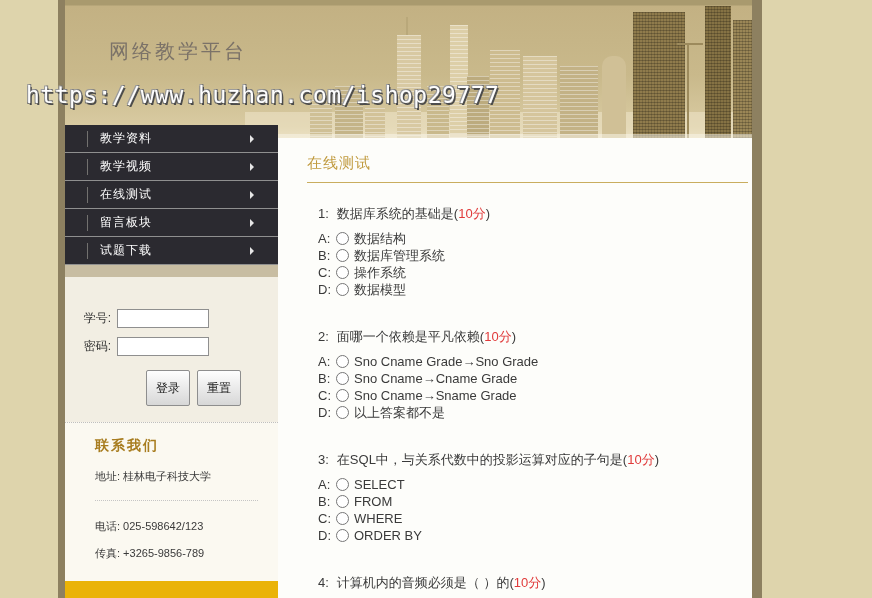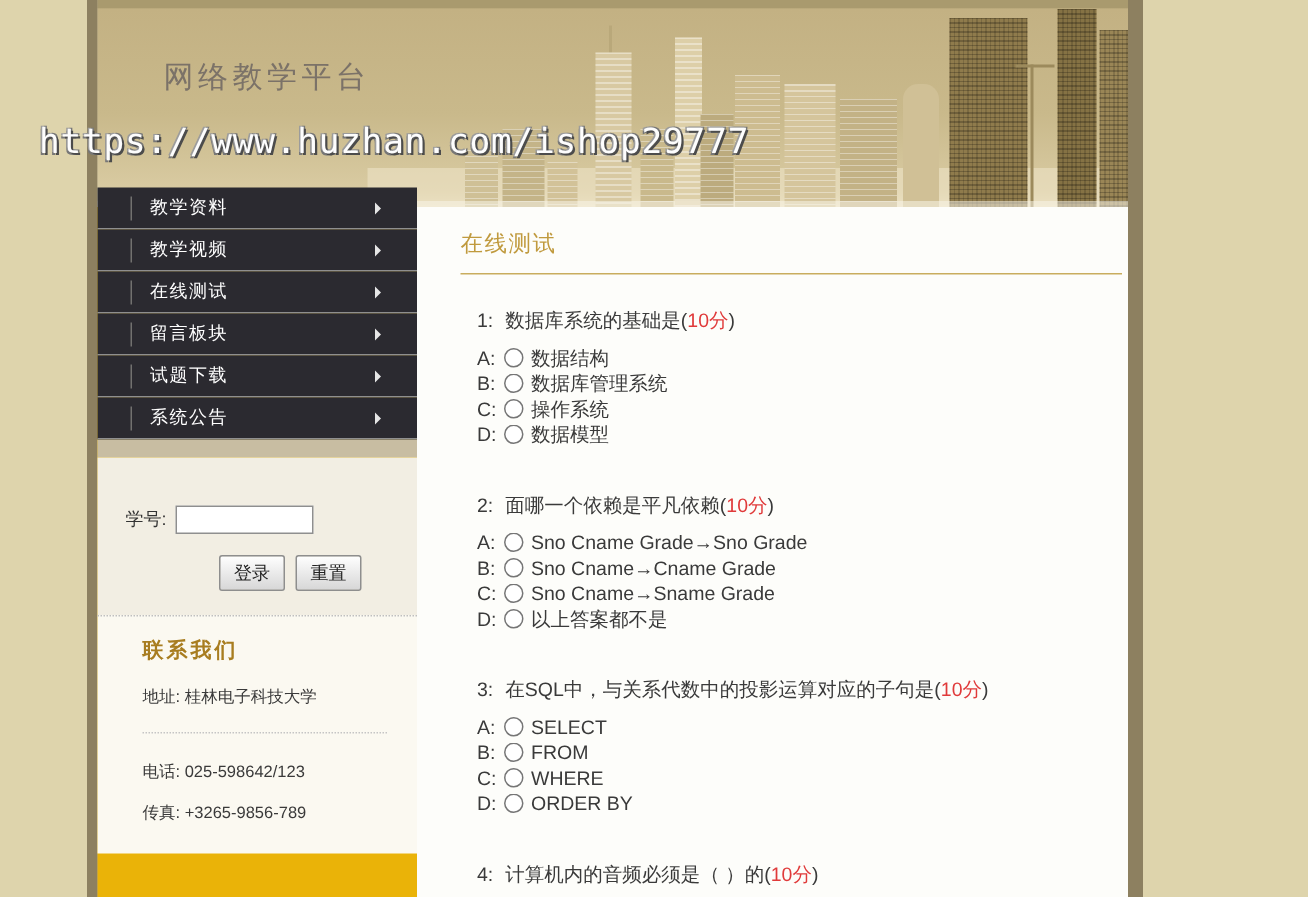--- a/index.html
+++ b/index.html
@@ -55,21 +55,21 @@
   .menu-label { font-size:12px; color:#ffffff; letter-spacing:1px; }
   .menu-arrow { margin-left:auto; margin-right:24px; width:0; height:0;
     border-left:4px solid #e6e6e6; border-top:4px solid transparent; border-bottom:4px solid transparent; }
   .side-band { height:12px; background:#c8bda2; }
   .login-panel { background:#f2eee3; padding:32px 0 16px; }
   .form-row { display:flex; align-items:center; height:19px; margin-bottom:9px; }
   .form-label { width:52px; text-align:right; padding-right:6px; font-size:12px; color:#333; }
   .text-input { width:92px; height:19px; border:1px solid #8f8f8f; background:#fff; padding:1px 3px; font-size:12px; }
   .btn-row { margin:14px 0 0 81px; display:flex; gap:7px; }
   .btn {
-    width:44px; height:24px; font-size:12px; color:#222; padding:0;
+    width:44px; height:36px; font-size:12px; color:#222; padding:0;
     border:1px solid #8e8e8e; border-radius:2px;
     background:linear-gradient(#fefefe,#d7d7d7);
     font-family:Liberation Mono, monospace; cursor:pointer;
   }
   .contact-panel { background:#fbf9f1; border-top:1px dotted #bfbfbf; padding:10px 14px 20px 30px; }
   .contact-heading {
     color:#a87d20; font-weight:bold; font-size:14px; letter-spacing:2px;
     font-family:"Liberation Serif","DejaVu Serif",serif;
     margin:4px 0 14px;
   }
@@ -139,33 +139,32 @@
         <div class="menu-item">
           <span class="menu-tick"></span>
           <span class="menu-label">留言板块</span>
           <span class="menu-arrow"></span>
         </div>
         <div class="menu-item">
           <span class="menu-tick"></span>
           <span class="menu-label">试题下载</span>
           <span class="menu-arrow"></span>
         </div>
-        <div class="menu-item">
-          <span class="menu-tick"></span>
-          <span class="menu-label">系统公告</span>
-          <span class="menu-arrow"></span>
-        </div>
       </div>
 
       <div class="side-band"></div>
 
       <div class="login-panel">
         <div class="form-row">
           <span class="form-label">学号:</span>
           <input class="text-input" type="text" value="" style="">
+        </div>
+        <div class="form-row">
+          <span class="form-label">密码:</span>
+          <input class="text-input" type="password" value="" style="">
         </div>
         <div class="btn-row">
           <button class="btn">登录</button>
           <button class="btn">重置</button>
         </div>
       </div>
 
       <div class="contact-panel">
         <div class="contact-heading">联系我们</div>
         <div class="contact-line">地址: 桂林电子科技大学</div>

